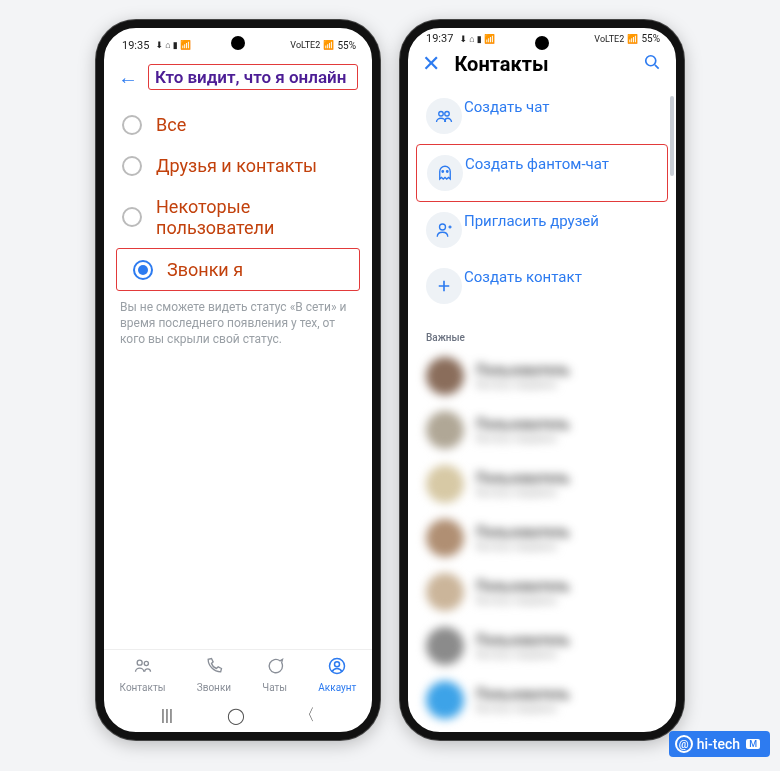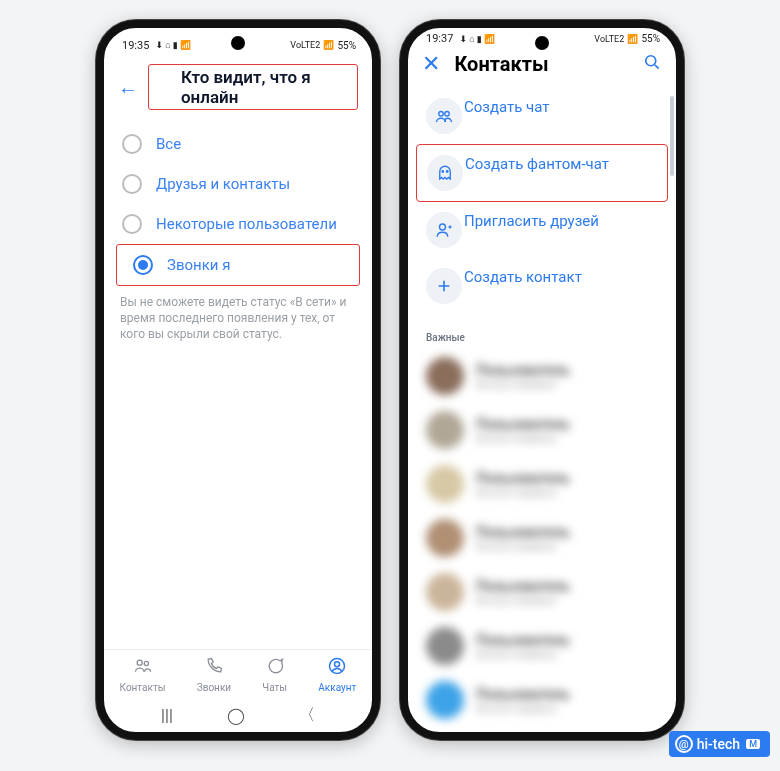--- a/index.html
+++ b/index.html
@@ -57,27 +57,27 @@
     display:flex; align-items:center; gap:10px;
     padding: 6px 14px 8px;
   }
   .back-ico { color:#2d7bf0; font-size:20px; font-weight:500; }
   .title1-box {
     flex:1;
     border:1.5px solid #e23a3a;
     border-radius:3px;
     padding:2px 6px;
   }
-  .title1 { font-weight:600; font-size:17px; color:#0f172a;margin-left:26px; }
+  .title1 { font-weight:600; font-size:17px; color:#4c1d95; }
 
   .options { padding: 6px 2px 0; }
   .opt {
     display:flex; align-items:center; gap:14px;
     padding: 10px 16px;
-    font-size:15px; color:#3b82f6;
+    font-size:18px; color:#c2410c;
   }
   .radio {
     width:20px; height:20px; border:2px solid #bbb;
     border-radius:50%; position:relative; flex-shrink:0;
   }
   .radio.selected { border-color:#2d7bf0; }
   .radio.selected::after{
     content:""; position:absolute; inset:3px;
     background:#2d7bf0; border-radius:50%;
   }

